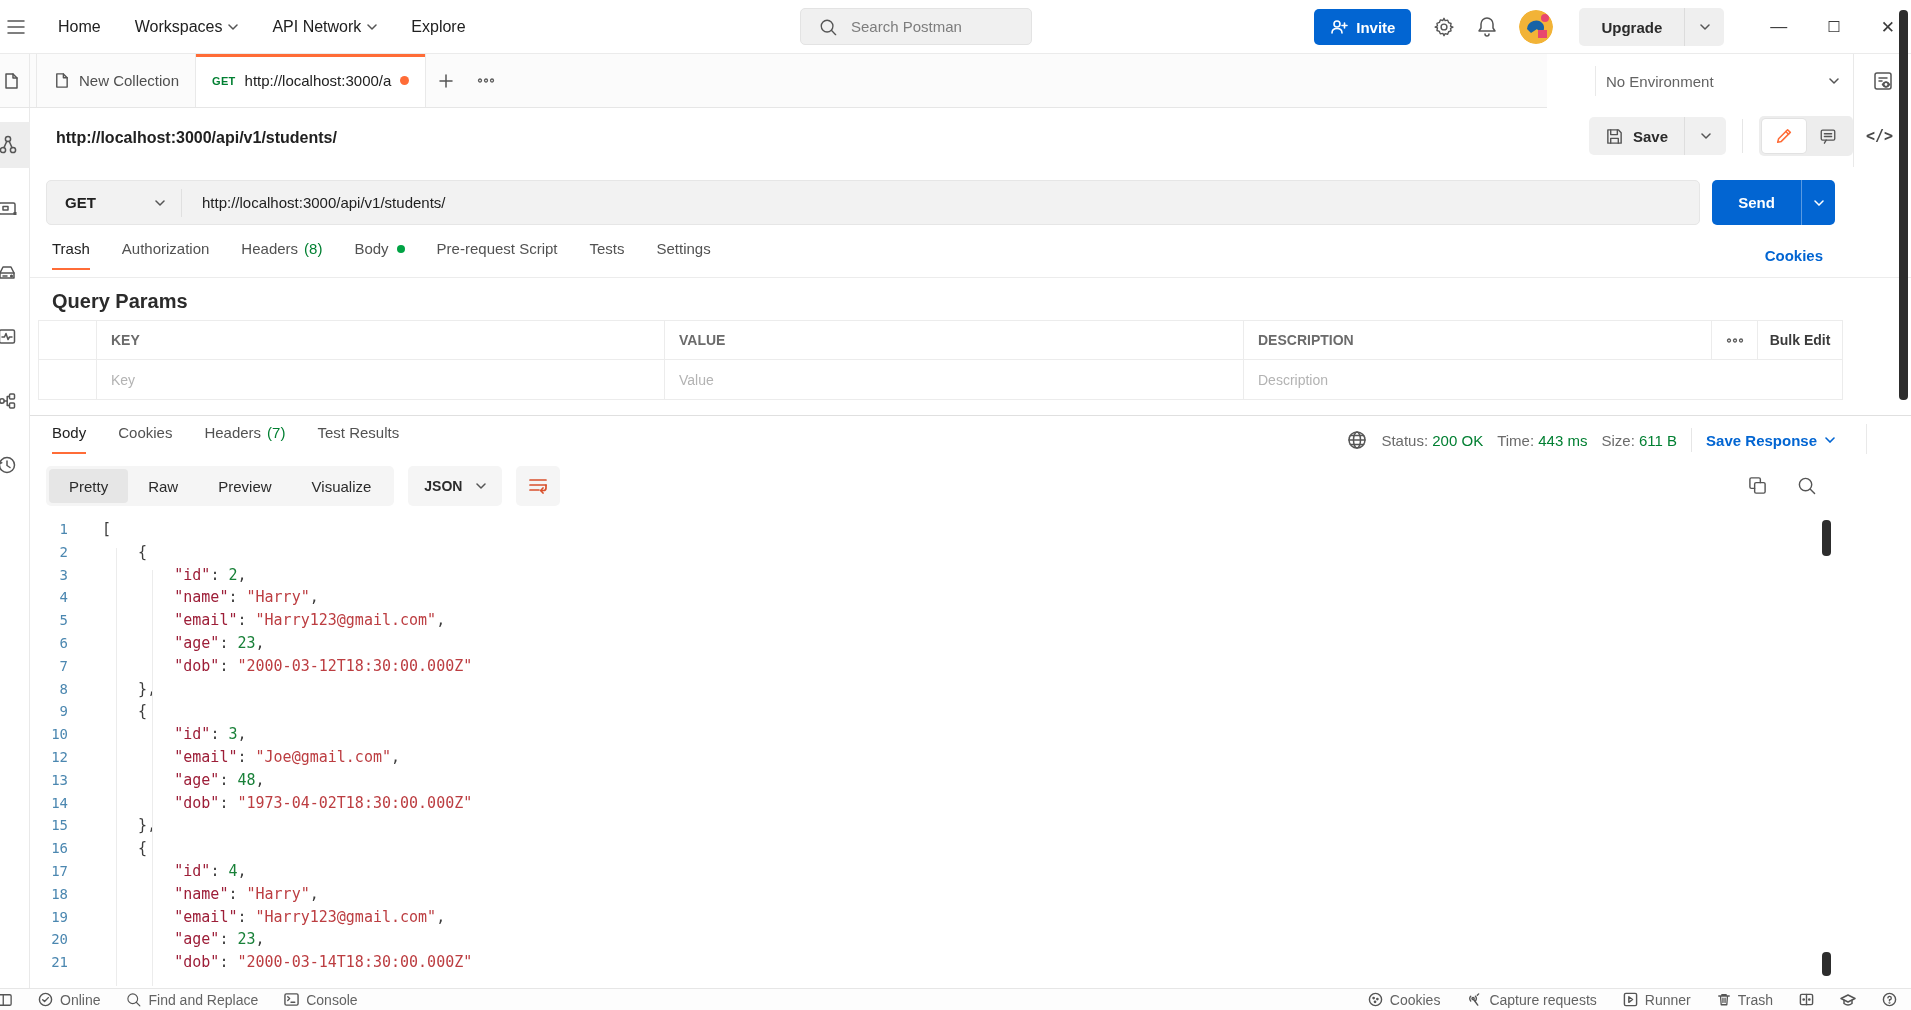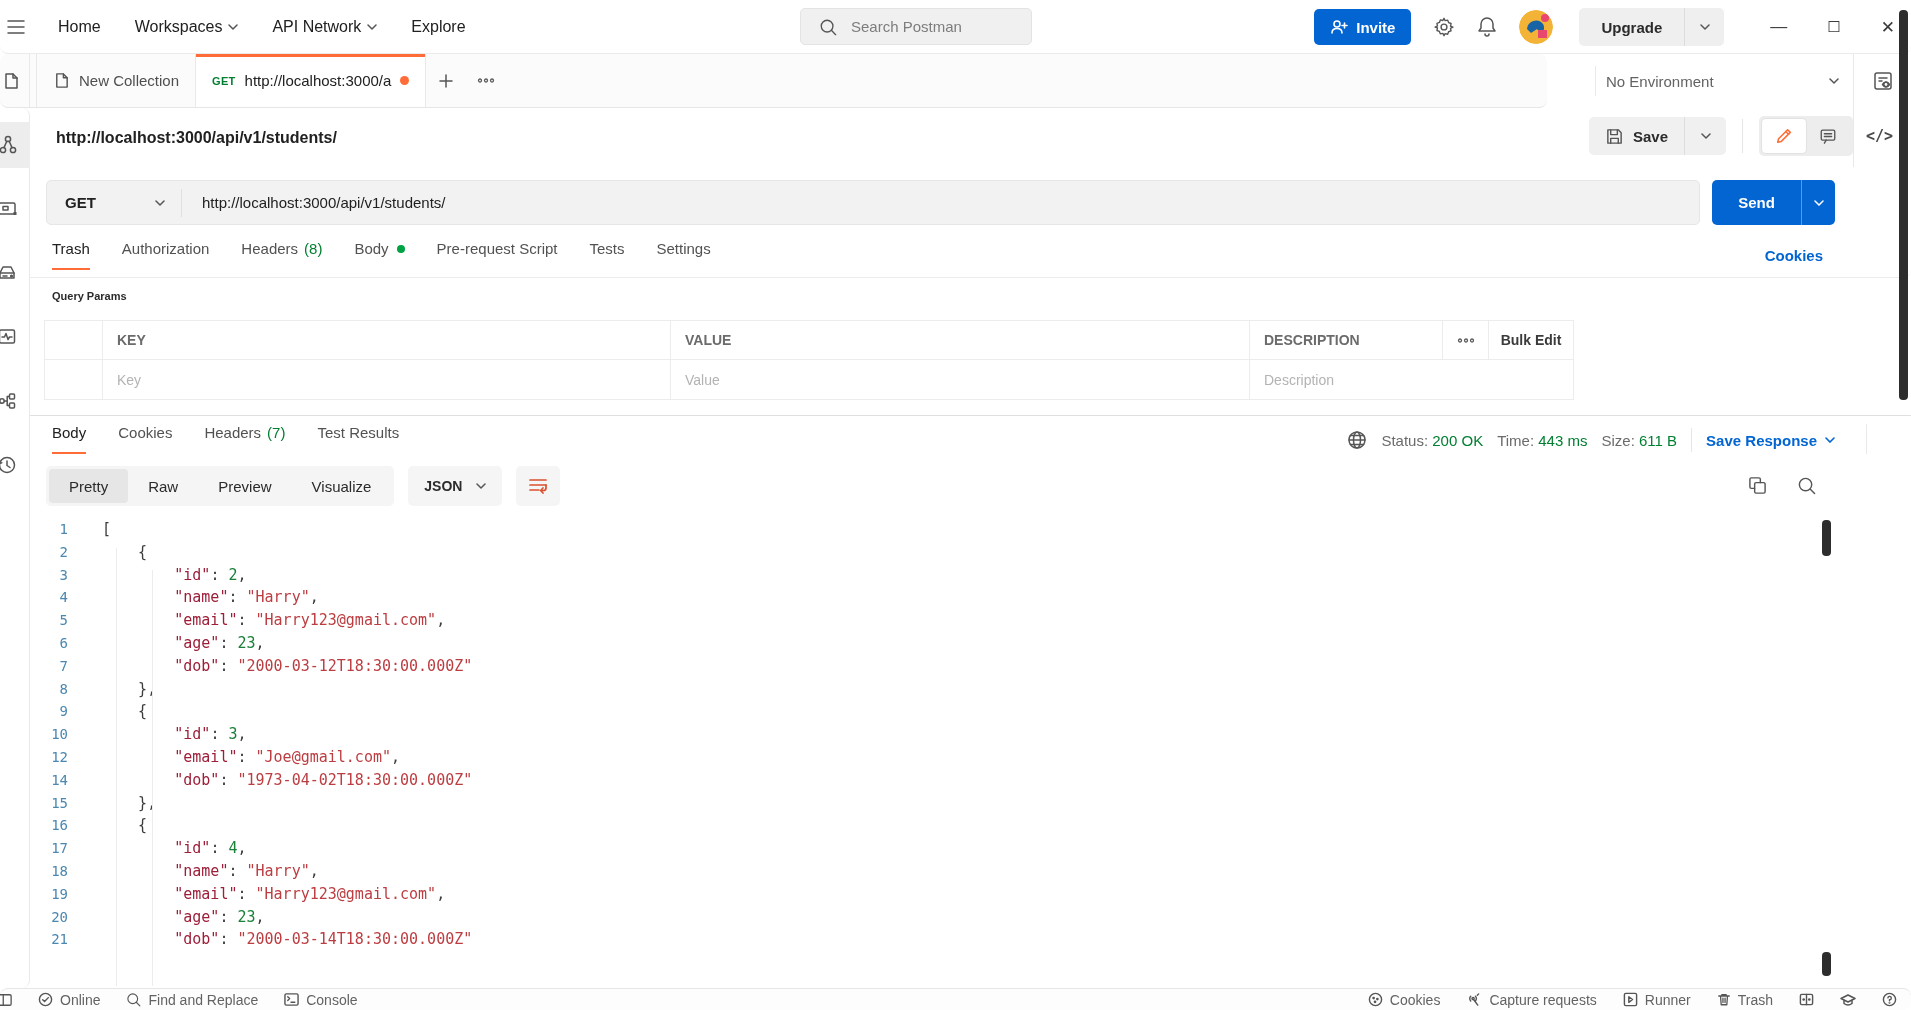--- a/index.html
+++ b/index.html
@@ -1,18 +1,18 @@
 <!DOCTYPE html>
 <html><head>
 <meta charset="utf-8">
 <style>
   * { box-sizing: border-box; margin: 0; padding: 0; }
   html,body { width:1911px; height:1010px; overflow:hidden; }
   body { font-family:"Liberation Sans", sans-serif; background:#fff; color:#212121; position:relative; font-size:15px; }
-  .abs { position:absolute;border-radius:8px; }
+  .abs { position:absolute; }
   svg { display:block; }
   .ic { stroke:#555; fill:none; stroke-width:1.5; stroke-linecap:round; stroke-linejoin:round; }
 
   
   .topbar { left:0; top:0; width:1911px; height:54px; background:#fff; border-bottom:1px solid #ebebeb; display:flex; align-items:center; }
   .hamburger { margin-left:6px; width:22px; }
   .nav { display:flex; align-items:center; gap:34px; margin-left:30px; font-size:16px; color:#212121; }
   .nav .navitem { display:flex; align-items:center; gap:6px; cursor:pointer; }
   .chev { width:10px; height:6px; }
   .searchbox { position:absolute; left:800px; top:8px; width:232px; height:37px; background:#f0f0f0; border:1px solid #e3e3e3; border-radius:5px; display:flex; align-items:center; padding-left:50px; gap:10px; color:#7d7d7d; font-size:15px; }
@@ -65,24 +65,24 @@
 
   
   .reqtabs { left:0; top:240px; width:1911px; height:38px; border-bottom:1px solid #ececec; display:flex; align-items:flex-start; padding-left:52px; gap:32px; font-size:15px; color:#525252; }
   .rtab { display:flex; align-items:center; gap:6px; padding-bottom:12px; cursor:pointer; position:relative; }
   .rtab.active { color:#212121; }
   .rtab.active::after { content:""; position:absolute; left:0; right:0; bottom:-1px; height:2px; background:#ff6c37; }
   .rtab .cnt { color:#007f31; }
   .rtab .dot { width:8px; height:8px; border-radius:50%; background:#00a344; margin-left:2px; }
   .cookies-link { position:absolute; right:88px; top:247px; color:#0265d2; font-weight:600; font-size:15px; cursor:pointer; }
 
-  .qp-label { left:52px; top:290px; font-weight:700; font-size:11px; color:#2b2b2b; }
-
-  
-  .ptable { left:44px; top:320px; width:1530px; }
+  .qp-label { left:52px; top:290px; font-weight:700; font-size:20px; color:#2b2b2b; }
+
+  
+  .ptable { left:38px; top:320px; width:1805px; }
   .prow { display:flex; height:40px; border:1px solid #ececec; border-top:none; }
   .prow.head { border-top:1px solid #ececec; color:#6b6b6b; font-size:14px; font-weight:700; }
   .pcell { display:flex; align-items:center; padding-left:14px; border-right:1px solid #ececec; }
   .pcell:last-child { border-right:none; }
   .c0 { width:58px; padding-left:0; }
   .ckey { width:568px; }
   .cval { width:579px; }
   .cdesc { flex:1; }
   .cdots { width:46px; justify-content:center; padding-left:0; color:#5c5c5c; }
   .cbulk { width:84px; justify-content:center; padding-left:0; color:#3b3b3b; font-weight:700; cursor:pointer; }
@@ -479,20 +479,24 @@
       </div>
       <div class="code-line">
         <span class="ln">10</span>
         <span class="lc"><span class="tk-p">        </span><span class="tk-k">"id"</span><span class="tk-p">: </span><span class="tk-n">3</span><span class="tk-p">,</span></span>
       </div>
       <div class="code-line">
         <span class="ln">12</span>
         <span class="lc"><span class="tk-p">        </span><span class="tk-k">"email"</span><span class="tk-p">: </span><span class="tk-s">"Joe@gmail.com"</span><span class="tk-p">,</span></span>
       </div>
       <div class="code-line">
+        <span class="ln">13</span>
+        <span class="lc"><span class="tk-p">        </span><span class="tk-k">"age"</span><span class="tk-p">: </span><span class="tk-n">48</span><span class="tk-p">,</span></span>
+      </div>
+      <div class="code-line">
         <span class="ln">14</span>
         <span class="lc"><span class="tk-p">        </span><span class="tk-k">"dob"</span><span class="tk-p">: </span><span class="tk-s">"1973-04-02T18:30:00.000Z"</span></span>
       </div>
       <div class="code-line">
         <span class="ln">15</span>
         <span class="lc"><span class="tk-p">    },</span></span>
       </div>
       <div class="code-line">
         <span class="ln">16</span>
         <span class="lc"><span class="tk-p">    {</span></span>

